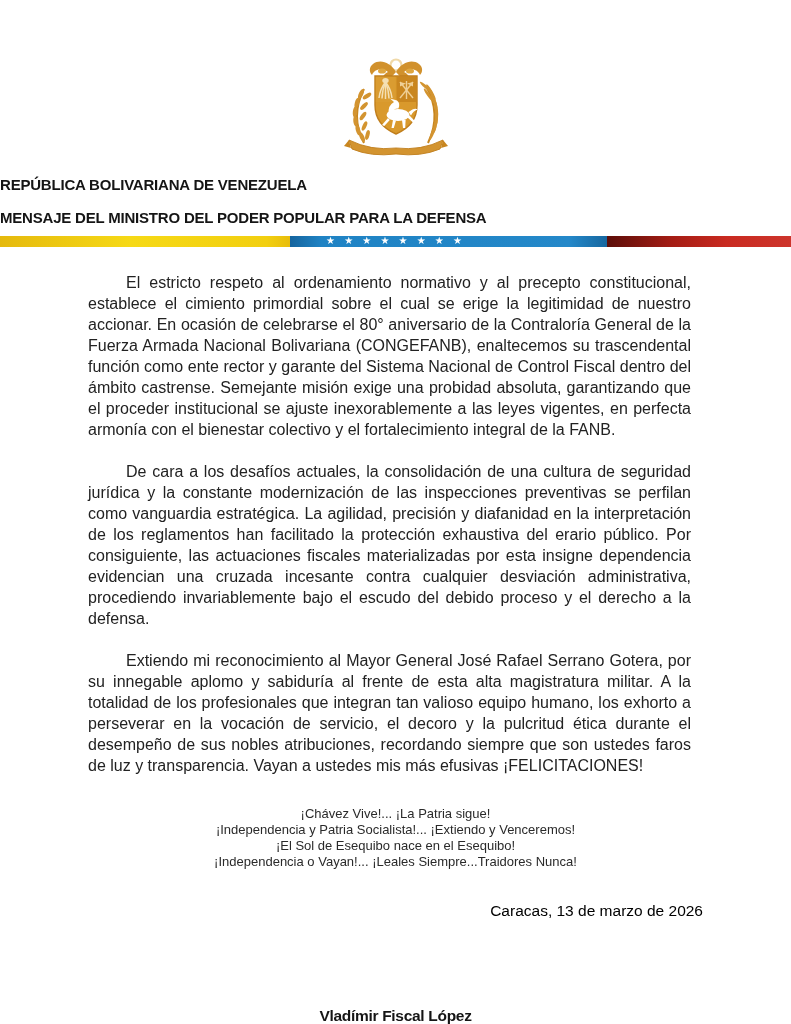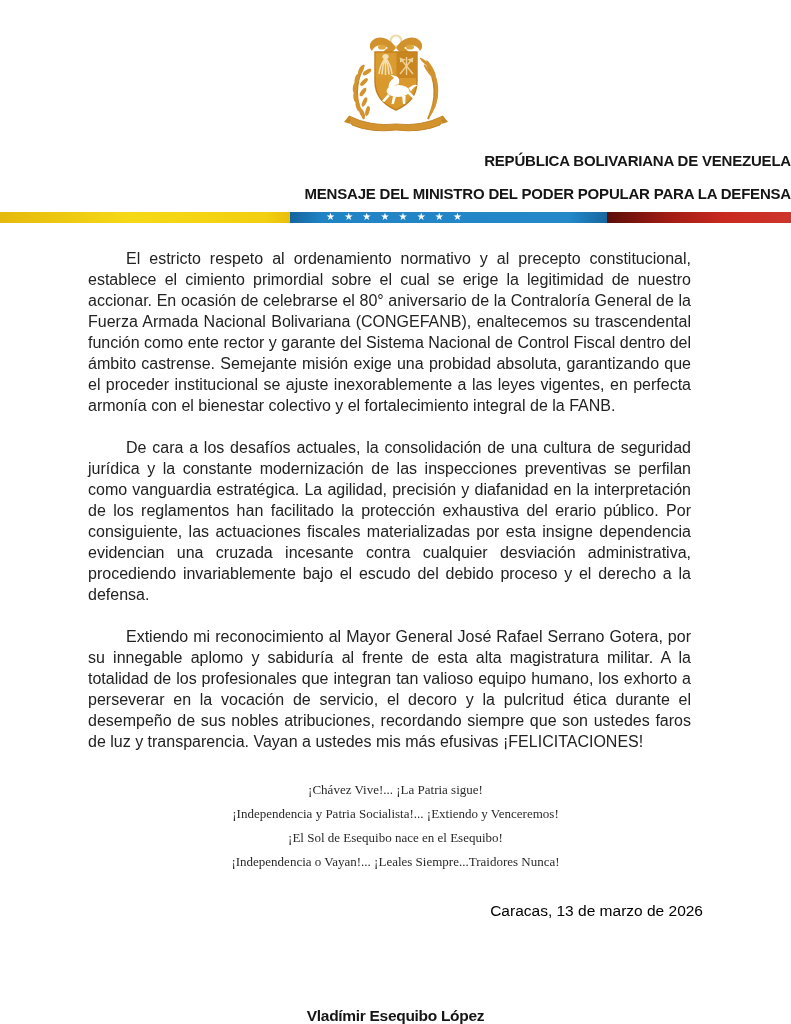--- a/index.html
+++ b/index.html
@@ -6,21 +6,21 @@
   .page{
     position:relative;
     width:791px;height:1024px;
     margin:0 auto;
     background:#ffffff;
     overflow:hidden;
     font-family:"Liberation Sans","DejaVu Sans",sans-serif;
     color:#1c1c1c;
   }
   
-  .letterhead{ text-align:right; padding-top:32px; }
+  .letterhead{ text-align:left; padding-top:32px;margin-top:24px; }
   .crest{ display:block; margin:0 auto; }
   .doc-title{
     margin:14px 0 0 0;
     font-size:15px; font-weight:bold; letter-spacing:-0.2px;
     line-height:18px; color:#151515;
   }
   .doc-subtitle{
     margin:15px 0 0 0;
     font-size:15px; font-weight:bold; letter-spacing:-0.2px;
     line-height:18px; color:#151515;
@@ -50,21 +50,21 @@
   .letter-body{ padding:0 88px; margin-top:25px; }
   .body-paragraph{
     margin:0 12px 21px 0;
     font-size:16px; line-height:21px;
     text-align:justify; text-justify:inter-word;
     text-indent:38px;
     color:#222222;
   }
   .slogans{ margin-top:30px; text-align:center; }
   .slogan-line{
-    font-size:13px; line-height:16px; color:#2a2a2a; margin:8px;font-family:Liberation Serif, serif;
+    font-size:13px; line-height:16px; color:#2a2a2a; margin:0;
   }
   .date-line{
     margin-top:32px;
     font-size:15.5px; text-align:right; color:#000000;
   }
   .signature{ margin-top:86px; text-align:center; }
   .signatory-name{
     font-size:15.5px; font-weight:bold; line-height:19px;
     letter-spacing:-0.3px; color:#151515; margin:0;
   }
@@ -174,18 +174,18 @@
     <div class="slogans">
       <p class="slogan-line">¡Chávez Vive!... ¡La Patria sigue!</p>
       <p class="slogan-line">¡Independencia y Patria Socialista!... ¡Extiendo y Venceremos!</p>
       <p class="slogan-line">¡El Sol de Esequibo nace en el Esequibo!</p>
       <p class="slogan-line">¡Independencia o Vayan!... ¡Leales Siempre...Traidores Nunca!</p>
     </div>
 
     <div class="date-line">Caracas, 13 de marzo de 2026</div>
 
     <div class="signature">
-      <p class="signatory-name">Vladímir Esequibo López</p>
+      <p class="signatory-name">Vladímir Fiscal López</p>
       <p class="signatory-rank">General en Jefe</p>
     </div>
 
   </main>
 </div>
 
 </body></html>

